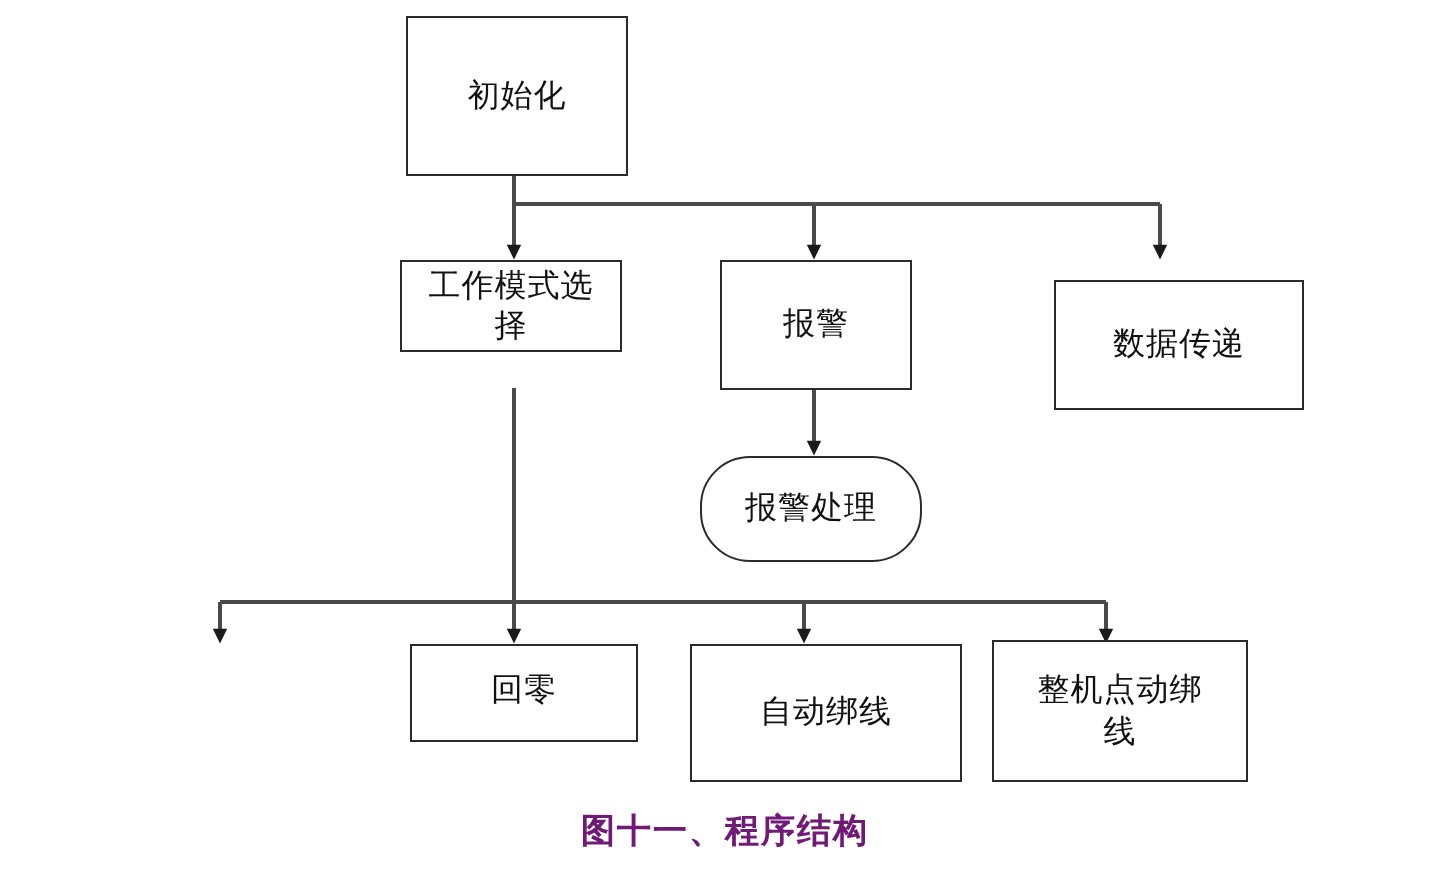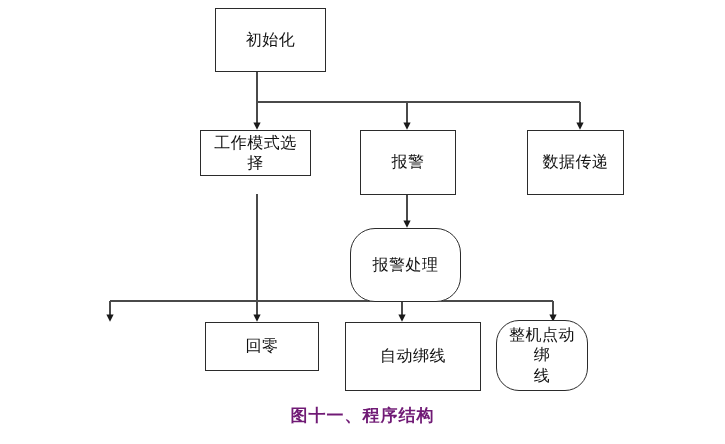--- a/index.html
+++ b/index.html
@@ -93,50 +93,50 @@
 
       <path d="M110,301 L553,301"></path>
 
       <path d="M110,301 L110,318" marker-end="url(#arrowhead)"></path>
       <path d="M257,301 L257,318" marker-end="url(#arrowhead)"></path>
       <path d="M402,301 L402,318" marker-end="url(#arrowhead)"></path>
       <path d="M553,301 L553,318" marker-end="url(#arrowhead)"></path>
     </g>
   </svg>
 
-  <div class="node" style="left:215px; top:8px; width:111px; height:64px;text-align:right;">
+  <div class="node" style="left:203px; top:8px; width:111px; height:80px;text-align:right;">
     <span class="node-label">初始化</span>
   </div>
 
   <div class="node narrow" style="left:200px; top:130px; width:111px; height:46px;">
     <span class="node-label">工作模式选
 择</span>
   </div>
 
   <div class="node" style="left:360px; top:130px; width:96px; height:65px;text-align:center;">
     <span class="node-label">报警</span>
   </div>
 
-  <div class="node" style="left:527px; top:130px; width:97px; height:65px;">
+  <div class="node" style="left:527px; top:140px; width:125px; height:65px;">
     <span class="node-label">数据传递</span>
   </div>
 
-  <div class="node" style="left:350px; top:228px; width:111px; height:74px;border-radius:25px;">
+  <div class="node" style="left:350px; top:228px; width:111px; height:53px;border-radius:25px;">
     <span class="node-label">报警处理</span>
   </div>
 
 
   <div class="node" style="left:205px; top:322px; width:114px; height:49px;font-family:Liberation Serif, serif;">
     <span class="node-label">回零</span>
   </div>
 
   <div class="node" style="left:345px; top:322px; width:136px; height:69px;">
     <span class="node-label">自动绑线</span>
   </div>
 
-  <div class="node narrow" style="left:496px; top:320px; width:92px; height:71px;border-radius:23px;">
+  <div class="node narrow" style="left:496px; top:320px; width:128px; height:71px;">
     <span class="node-label">整机点动绑
 线</span>
   </div>
 
   <div class="caption">图十一、程序结构</div>
 
 </div>
 
 </body></html>

